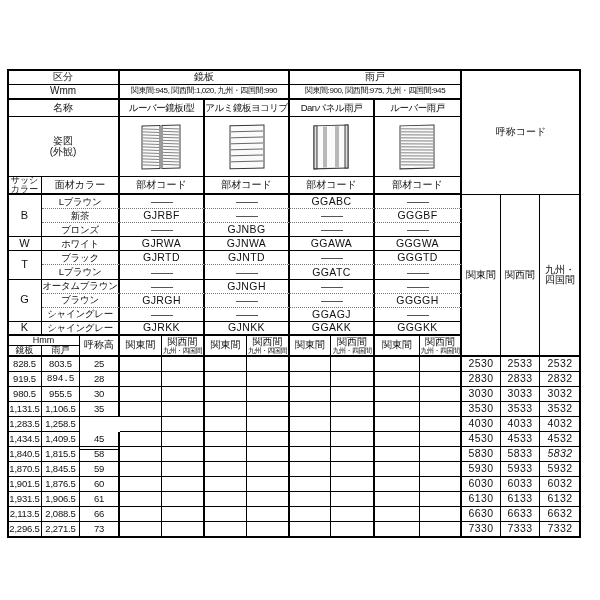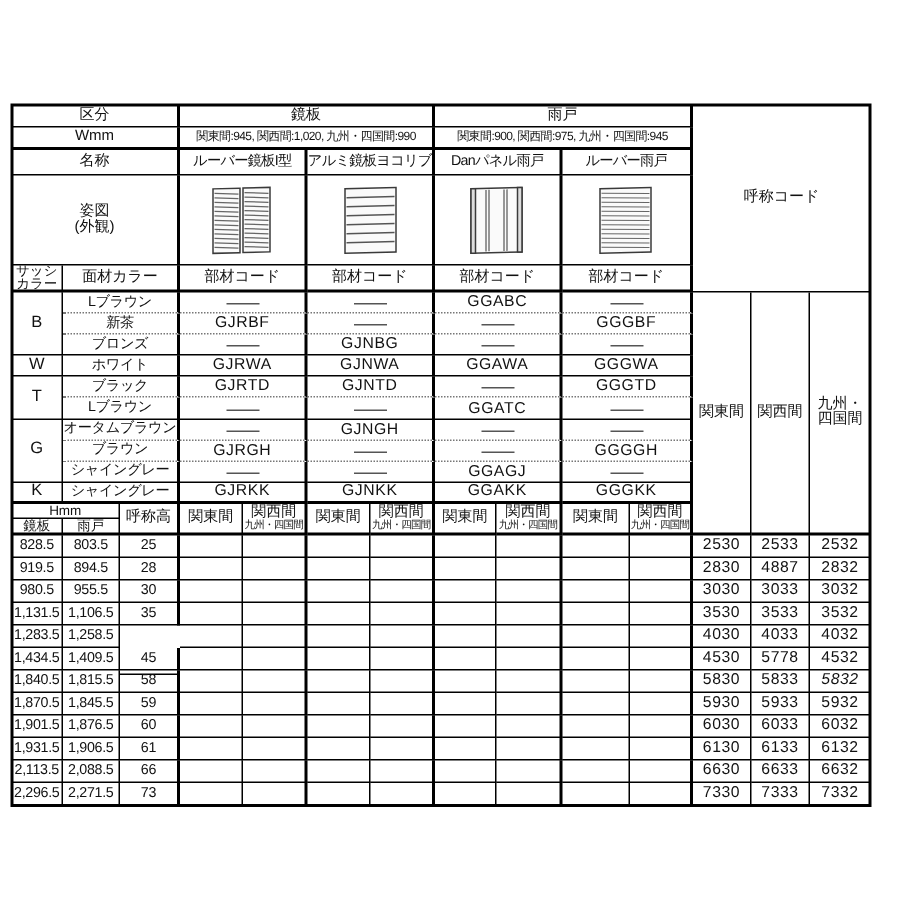--- a/index.html
+++ b/index.html
@@ -234,21 +234,21 @@
       <div class="cell num br2 bb1" style="grid-area: 3 / 3;">25</div>
       <div class="cell br1 bb1" style="grid-area: 3 / 4;"></div>
       <div class="cell br2 bb1" style="grid-area: 3 / 5;"></div>
       <div class="cell br1 bb1" style="grid-area: 3 / 6;"></div>
       <div class="cell br2 bb1" style="grid-area: 3 / 7;"></div>
       <div class="cell br1 bb1" style="grid-area: 3 / 8;"></div>
       <div class="cell br2 bb1" style="grid-area: 3 / 9;"></div>
       <div class="cell br1 bb1" style="grid-area: 3 / 10;"></div>
       <div class="cell br2 bb1" style="grid-area: 3 / 11;"></div>
       <div class="cell num br1 bb1" style="grid-area: 4 / 1;">919.5</div>
-      <div class="cell num br1 bb1" style="grid-area: 4 / 2;">894.5</div>
+      <div class="cell num br1 bb1" style="grid-area: 4 / 2; font-family: Liberation Mono, monospace;">894.5</div>
       <div class="cell num br2 bb1" style="grid-area: 4 / 3;">28</div>
       <div class="cell br1 bb1" style="grid-area: 4 / 4;"></div>
       <div class="cell br2 bb1" style="grid-area: 4 / 5;"></div>
       <div class="cell br1 bb1" style="grid-area: 4 / 6;"></div>
       <div class="cell br2 bb1" style="grid-area: 4 / 7;"></div>
       <div class="cell br1 bb1" style="grid-area: 4 / 8;"></div>
       <div class="cell br2 bb1" style="grid-area: 4 / 9;"></div>
       <div class="cell br1 bb1" style="grid-area: 4 / 10;"></div>
       <div class="cell br2 bb1" style="grid-area: 4 / 11;"></div>
       <div class="cell num br1 bb1" style="grid-area: 5 / 1;">980.5</div>
@@ -368,33 +368,33 @@
     <div class="cell br1 bb2 hdr" style="grid-area:2/1">関東間</div>
     <div class="cell br1 bb2 hdr" style="grid-area:2/2">関西間</div>
     <div class="cell bb2 two-line hdr" style="grid-area:2/3">
       <span>九州・</span>
       <span>四国間</span>
     </div>
   <div class="cell code br1 bb1" style="grid-area: 3 / 1;">2530</div>
       <div class="cell code br1 bb1" style="grid-area: 3 / 2;">2533</div>
       <div class="cell code bb1" style="grid-area: 3 / 3;">2532</div>
       <div class="cell code br1 bb1" style="grid-area: 4 / 1;">2830</div>
-      <div class="cell code br1 bb1" style="grid-area: 4 / 2;">4887</div>
+      <div class="cell code br1 bb1" style="grid-area: 4 / 2;">2833</div>
       <div class="cell code bb1" style="grid-area: 4 / 3;">2832</div>
       <div class="cell code br1 bb1" style="grid-area: 5 / 1;">3030</div>
       <div class="cell code br1 bb1" style="grid-area: 5 / 2;">3033</div>
       <div class="cell code bb1" style="grid-area: 5 / 3;">3032</div>
       <div class="cell code br1 bb1" style="grid-area: 6 / 1;">3530</div>
       <div class="cell code br1 bb1" style="grid-area: 6 / 2;">3533</div>
       <div class="cell code bb1" style="grid-area: 6 / 3;">3532</div>
       <div class="cell code br1 bb1" style="grid-area: 7 / 1;">4030</div>
       <div class="cell code br1 bb1" style="grid-area: 7 / 2;">4033</div>
       <div class="cell code bb1" style="grid-area: 7 / 3;">4032</div>
       <div class="cell code br1 bb1" style="grid-area: 8 / 1;">4530</div>
-      <div class="cell code br1 bb1" style="grid-area: 8 / 2;">5778</div>
+      <div class="cell code br1 bb1" style="grid-area: 8 / 2;">4533</div>
       <div class="cell code bb1" style="grid-area: 8 / 3;">4532</div>
       <div class="cell code br1 bb1" style="grid-area: 9 / 1; text-align: right;">5830</div>
       <div class="cell code br1 bb1" style="grid-area: 9 / 2;">5833</div>
       <div class="cell code bb1" style="grid-area: 9 / 3; font-style: italic;">5832</div>
       <div class="cell code br1 bb1" style="grid-area: 10 / 1;">5930</div>
       <div class="cell code br1 bb1" style="grid-area: 10 / 2;">5933</div>
       <div class="cell code bb1" style="grid-area: 10 / 3;">5932</div>
       <div class="cell code br1 bb1" style="grid-area: 11 / 1;">6030</div>
       <div class="cell code br1 bb1" style="grid-area: 11 / 2;">6033</div>
       <div class="cell code bb1" style="grid-area: 11 / 3;">6032</div>

